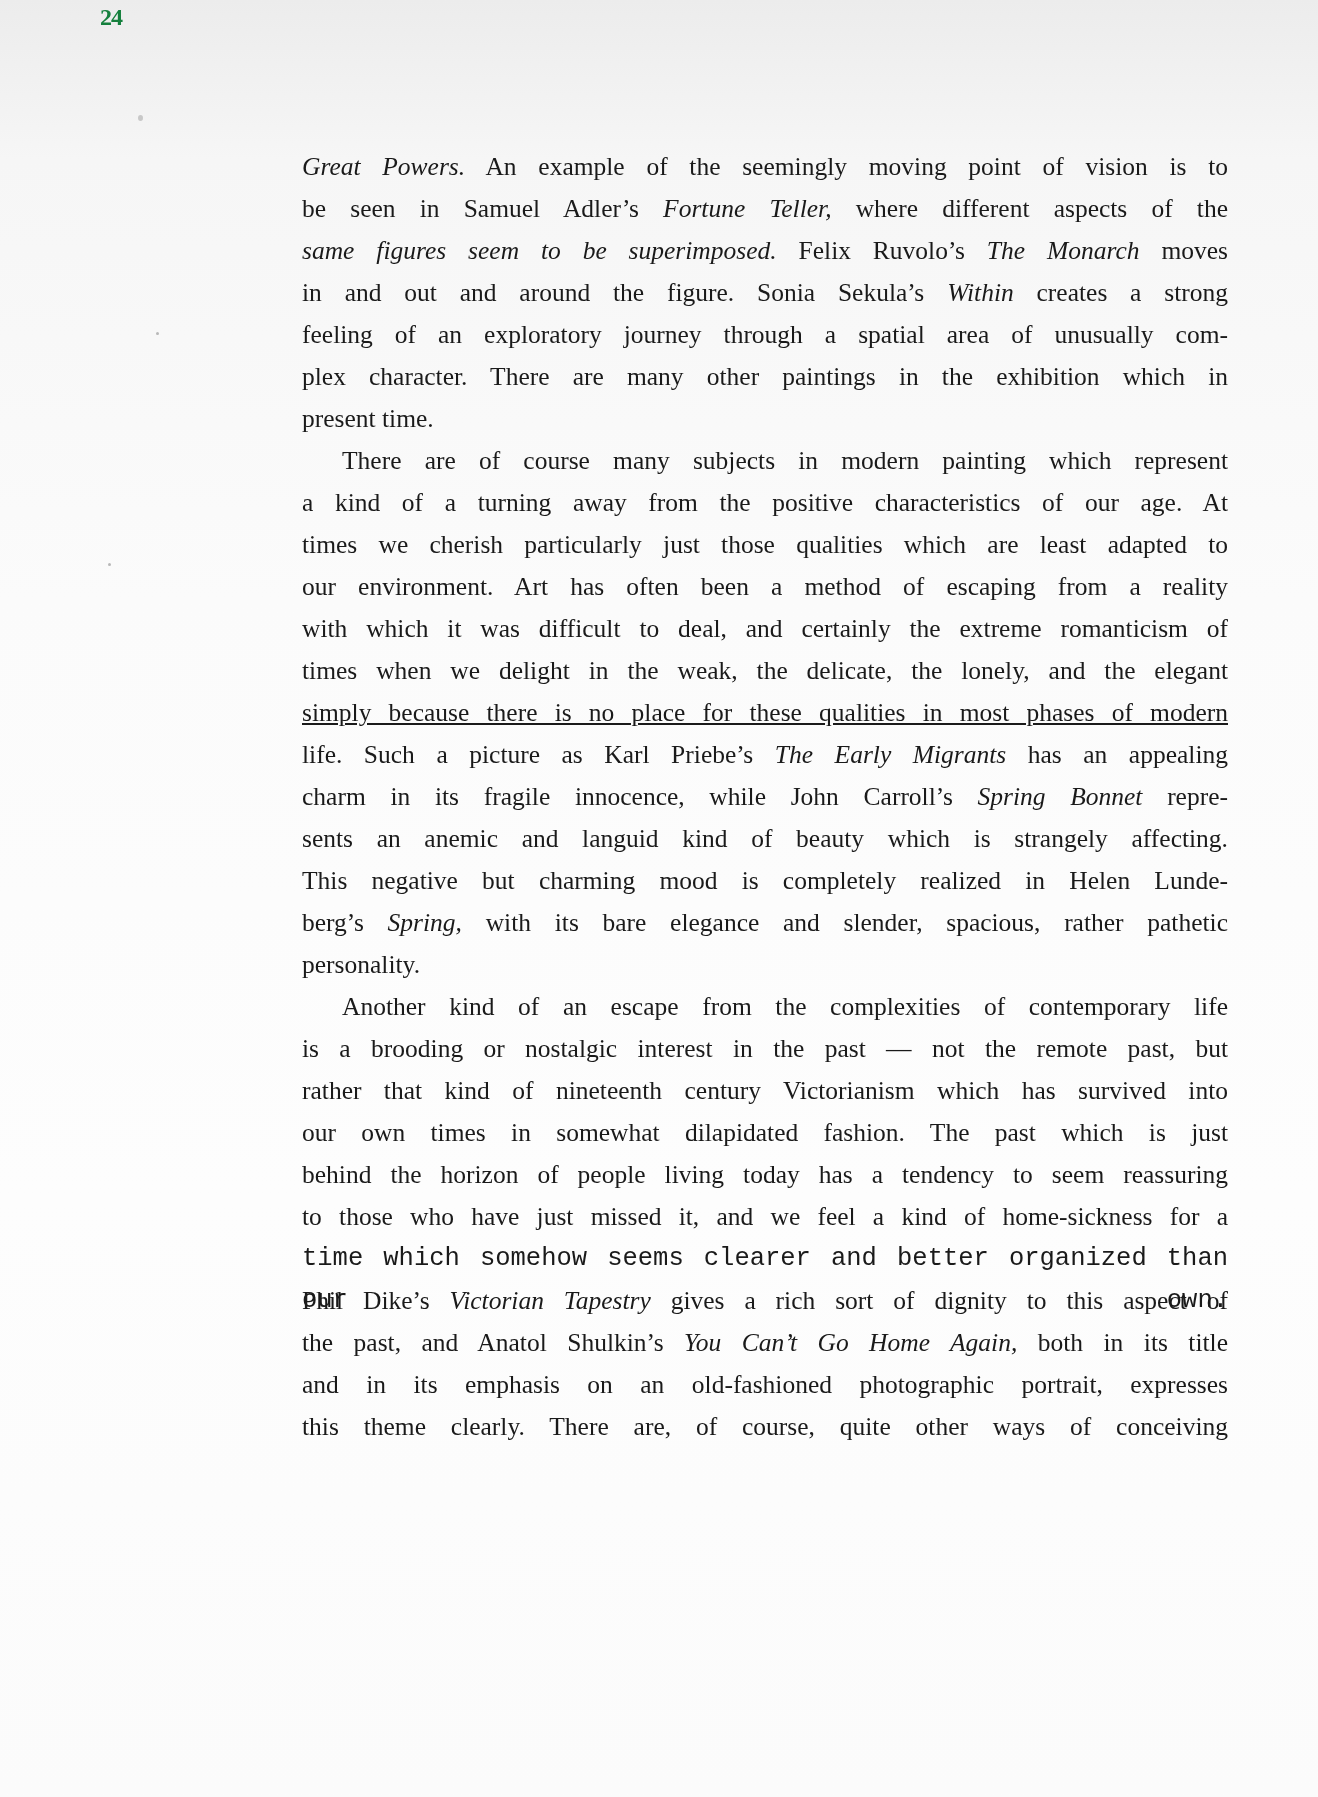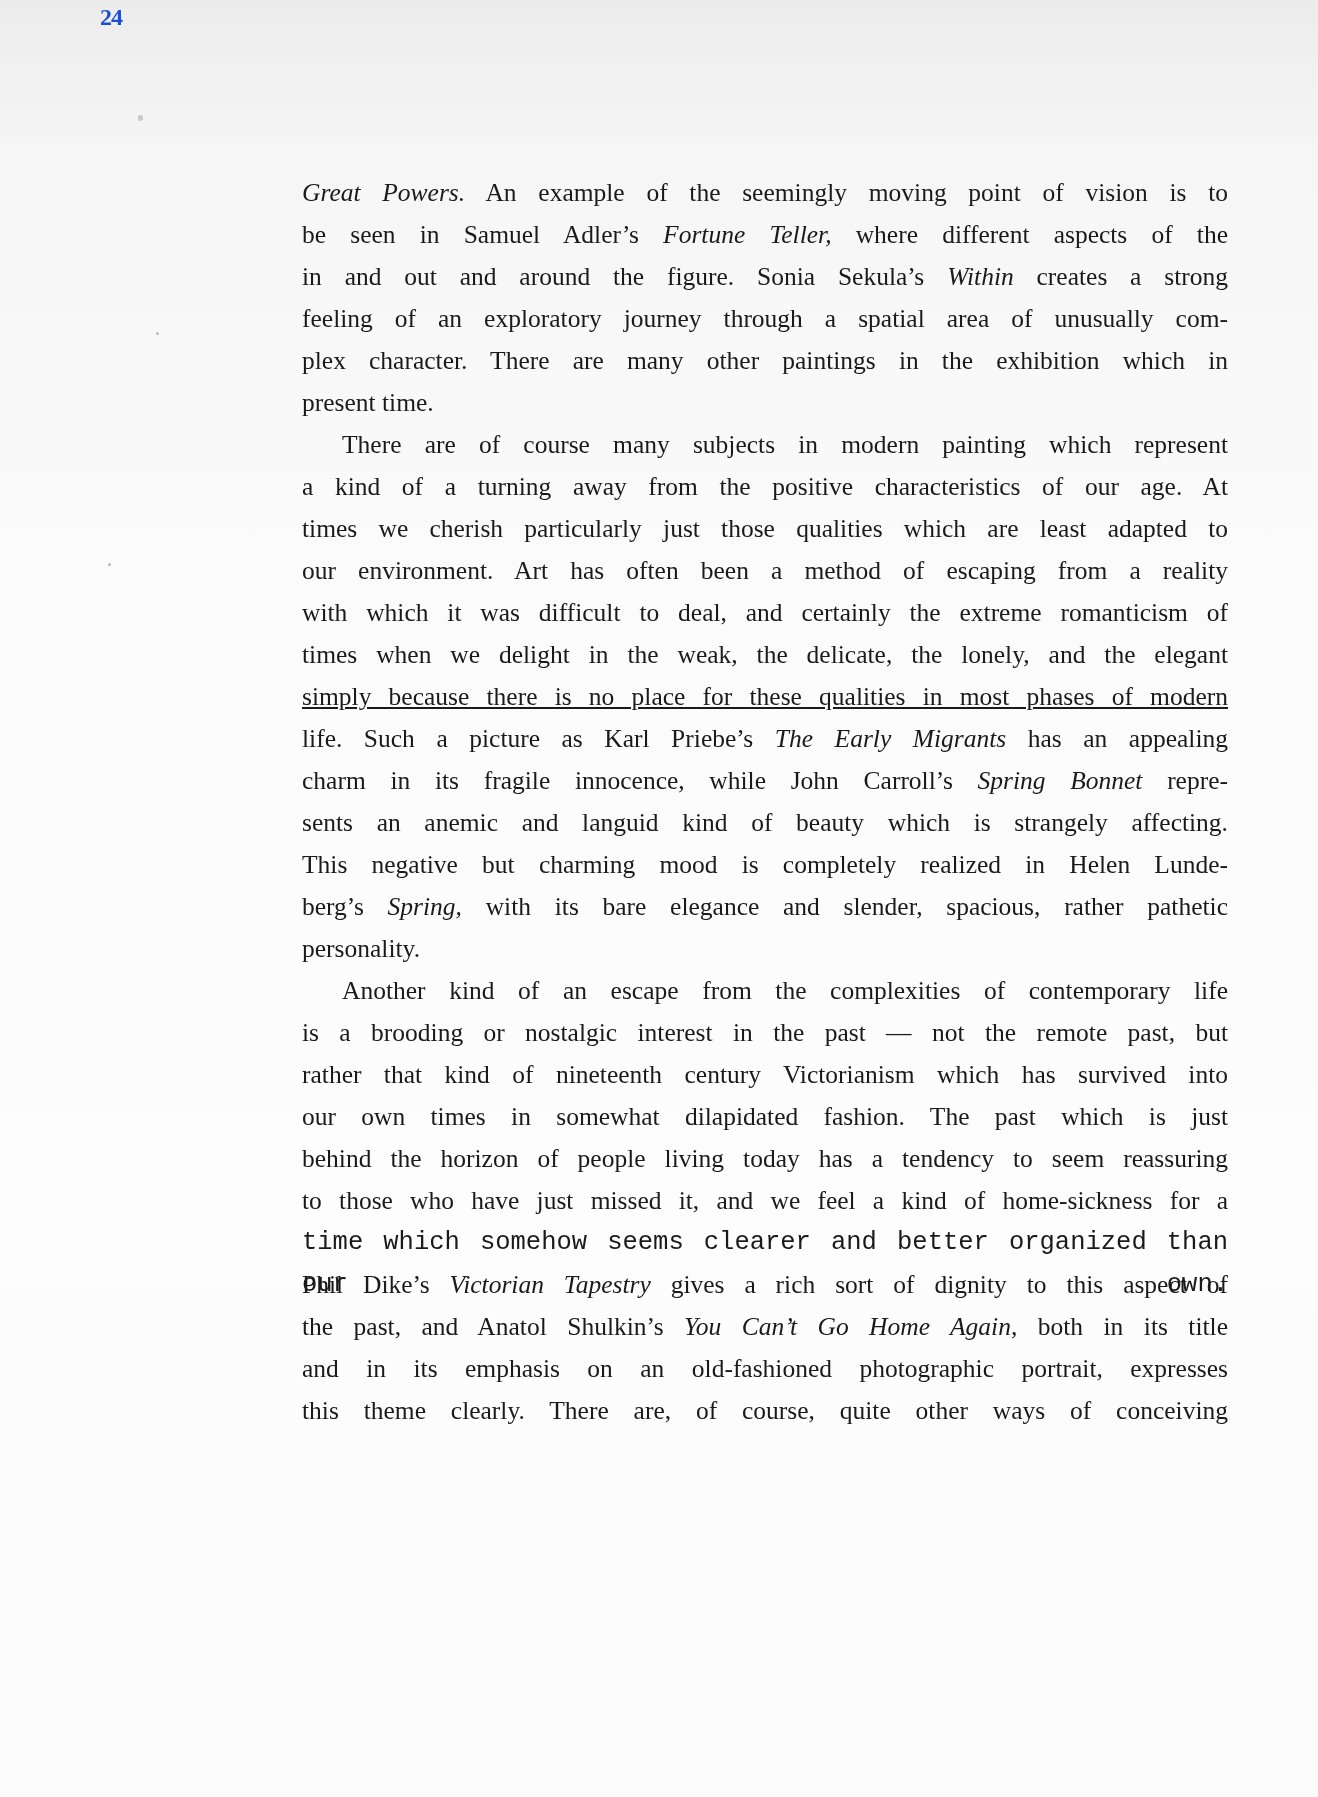--- a/index.html
+++ b/index.html
@@ -14,34 +14,33 @@
       overflow: hidden;
       font-family: "Liberation Serif", "DejaVu Serif", serif;
       color: #1a1a1a;
     }
     .page-number {
       position: absolute;
       left: 100px;
       top: 4px;
       font-size: 24px;
       font-weight: bold;
-      color: #1d4ed8;
+      color: #15803d;
       letter-spacing: -1px;
     }
     .speck {
       position: absolute;
       border-radius: 50%;
       background: #b8b8b8;
     }
     .text-block {
       position: absolute;
       left: 302px;
       top: 146px;
       width: 926px;
-      margin-top: 26px;
     }
     .line {
       display: block;
       height: 42px;
       line-height: 42px;
       font-size: 25.5px;
       text-align: justify;
       text-align-last: justify;
       white-space: nowrap;
       overflow: visible;
@@ -62,20 +61,21 @@
 <div class="page-number">24</div>
 
 <div class="speck" style="left:138px;top:115px;width:5px;height:6px;background:#c8c8c8;"></div>
 <div class="speck" style="left:156px;top:332px;width:3px;height:3px;"></div>
 <div class="speck" style="left:108px;top:563px;width:3px;height:3px;"></div>
 
 <div class="text-block" id="text-block">
     <div>
       <div class="line" style="white-space: normal;"><span class="it">Great Powers.</span><span> An example of the seemingly moving point of vision is to</span></div>
       <div class="line" style="white-space: normal;"><span>be seen in Samuel Adler’s </span><span class="it">Fortune Teller,</span><span> where different aspects of the</span></div>
+      <div class="line" style="white-space: normal;"><span class="it">same figures seem to be superimposed.</span><span> Felix Ruvolo’s </span><span class="it">The Monarch</span><span> moves</span></div>
       <div class="line" style="white-space: normal;"><span>in and out and around the figure. Sonia Sekula’s </span><span class="it">Within</span><span> creates a strong</span></div>
       <div class="line" style="white-space: normal;"><span>feeling of an exploratory journey through a spatial area of unusually com-</span></div>
       <div class="line" style="white-space: normal;"><span>plex character. There are many other paintings in the exhibition which in</span></div>
       <div class="line last" style="white-space: normal;"><span>present time.</span></div>
     </div>
     <div>
       <div class="line indent" style="white-space: normal;"><span>There are of course many subjects in modern painting which represent</span></div>
       <div class="line" style="white-space: normal;"><span>a kind of a turning away from the positive characteristics of our age. At</span></div>
       <div class="line" style="white-space: normal;"><span>times we cherish particularly just those qualities which are least adapted to</span></div>
       <div class="line" style="white-space: normal;"><span>our environment. Art has often been a method of escaping from a reality</span></div>

